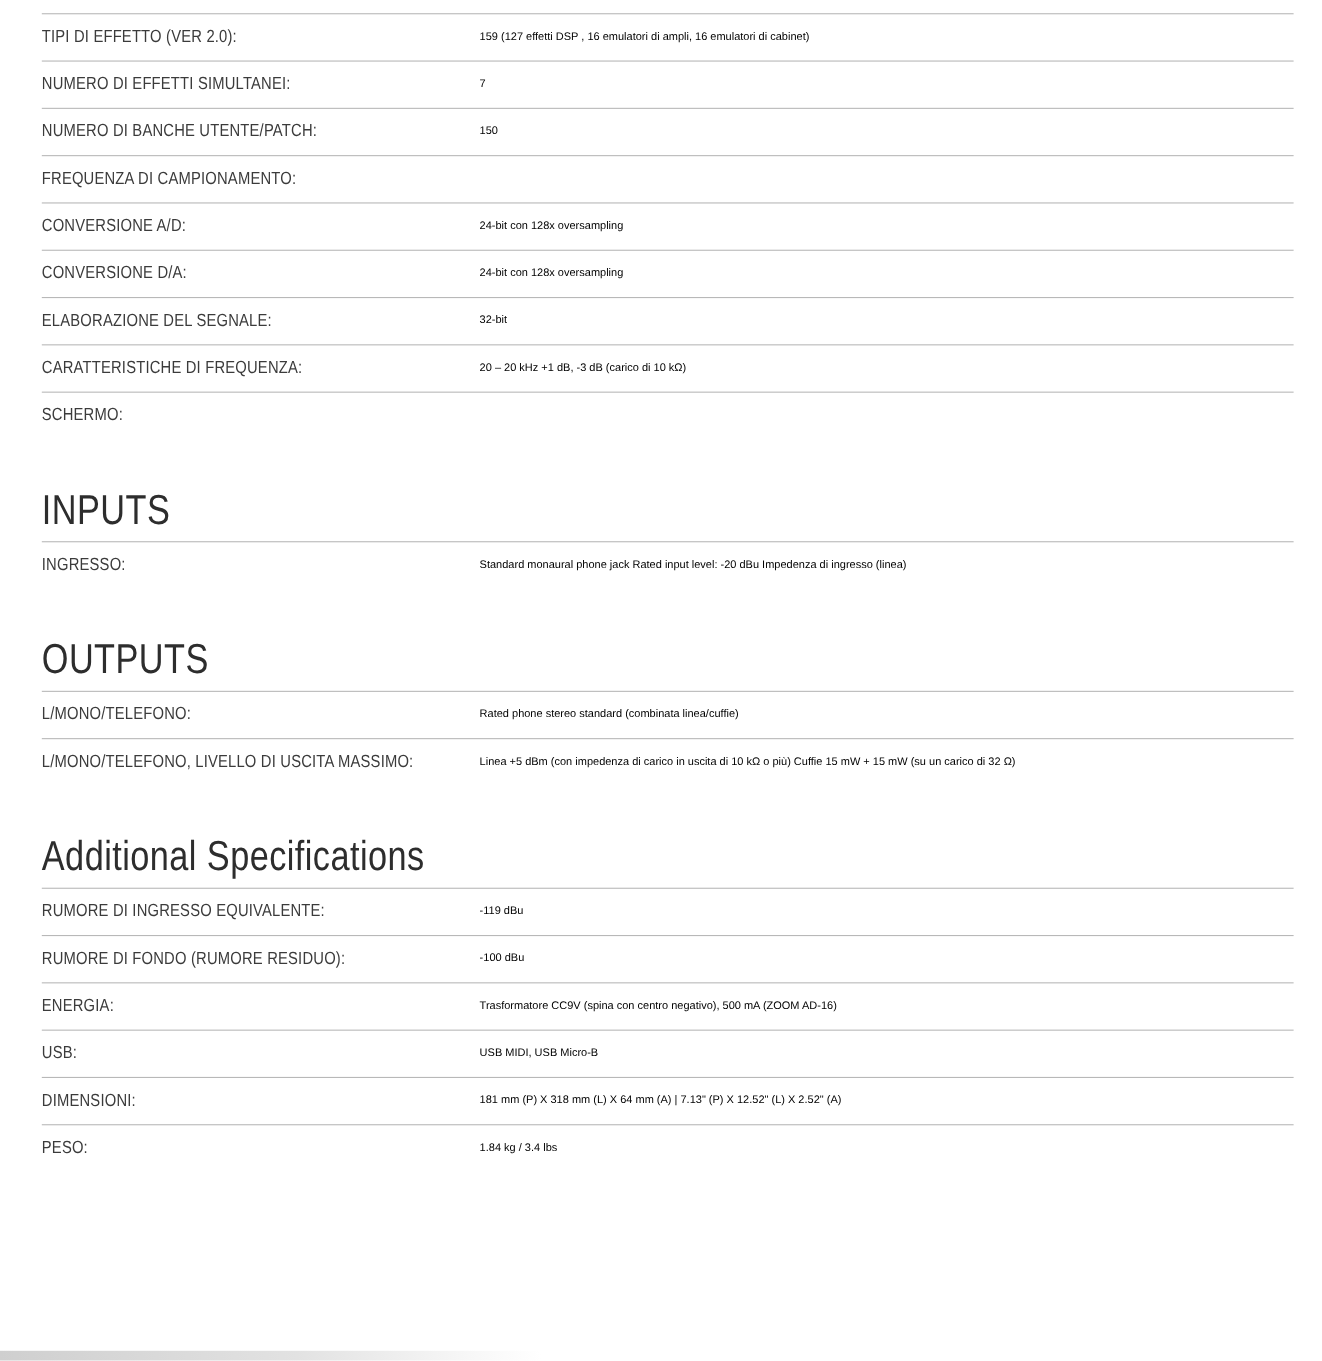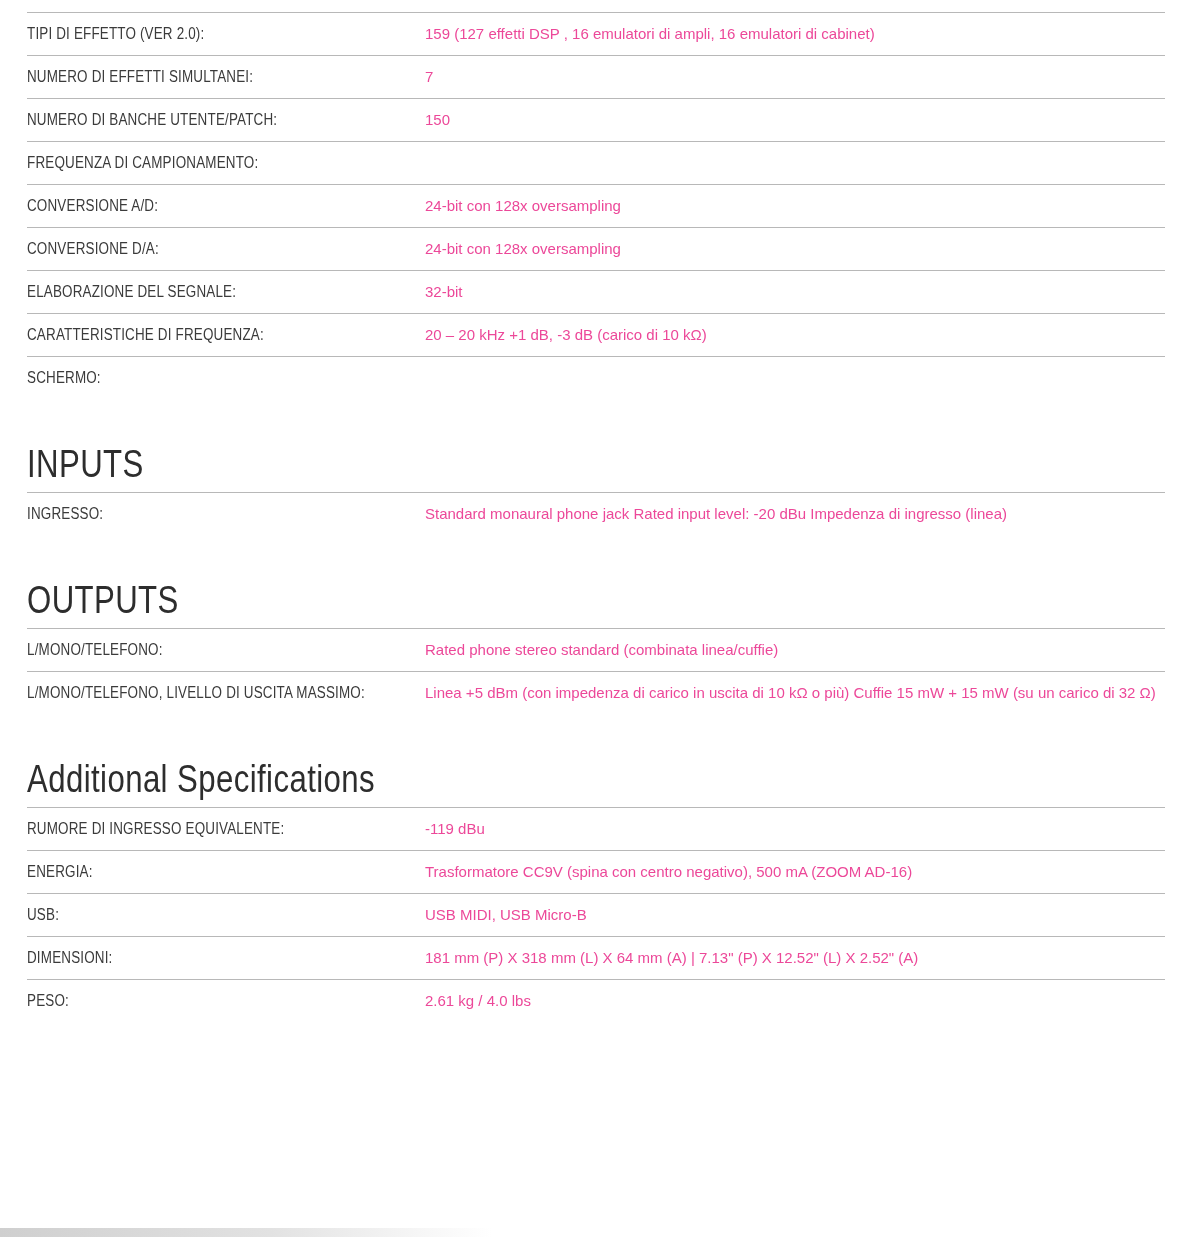--- a/index.html
+++ b/index.html
@@ -9,21 +9,21 @@
   }
   body {
     width: 1202px;
     height: 1237px;
     position: relative;
     overflow: hidden;
     font-family: "Liberation Sans", sans-serif;
     color: #333333;
   }
   .container {
-    padding: 12px 27px 0 27px;
+    padding: 12px 27px 0 38px;
   }
   .spec-section { margin: 0; }
   .section-heading {
     font-size: 38px;
     line-height: 38px;
     font-weight: 400;
     color: #2d2d2d;
     margin: 46px 0 9px 0;
     transform: scaleX(0.82);
     transform-origin: 0 50%;
@@ -41,23 +41,23 @@
   .spec-label {
     font-size: 16px;
     line-height: 27px;
     color: #3b3b3b;
     letter-spacing: 0.2px;
     transform: scaleX(0.84);
     transform-origin: 0 50%;
     white-space: nowrap;
   }
   .spec-value {
-    font-size: 15px;
+    font-size: 10px;
     line-height: 27px;
-    color: #ec4899;
+    color: #000000;
   }
   .bottom-shade {
     position: absolute;
     left: 0;
     bottom: 0;
     width: 492px;
     height: 9px;
     background: linear-gradient(to right, #cfcfcf 0%, #e2e2e2 55%, #f6f6f6 85%, rgba(255,255,255,0) 100%);
   }
 </style>
@@ -127,32 +127,36 @@
         </div>
       </section>
       <section class="spec-section">
         <h2 class="section-heading">Additional Specifications</h2>
         <div class="spec-table">
           <div class="spec-row">
             <div class="spec-label">RUMORE DI INGRESSO EQUIVALENTE:</div>
             <div class="spec-value">-119 dBu</div>
           </div>
           <div class="spec-row">
+            <div class="spec-label">RUMORE DI FONDO (RUMORE RESIDUO):</div>
+            <div class="spec-value">-100 dBu</div>
+          </div>
+          <div class="spec-row">
             <div class="spec-label">ENERGIA:</div>
             <div class="spec-value">Trasformatore CC9V (spina con centro negativo), 500 mA (ZOOM AD-16)</div>
           </div>
           <div class="spec-row">
             <div class="spec-label">USB:</div>
             <div class="spec-value">USB MIDI, USB Micro-B</div>
           </div>
           <div class="spec-row">
             <div class="spec-label">DIMENSIONI:</div>
             <div class="spec-value">181 mm (P) X 318 mm (L) X 64 mm (A) | 7.13" (P) X 12.52" (L) X 2.52" (A)</div>
           </div>
           <div class="spec-row">
             <div class="spec-label">PESO:</div>
-            <div class="spec-value">2.61 kg / 4.0 lbs</div>
+            <div class="spec-value">1.84 kg / 3.4 lbs</div>
           </div>
         </div>
       </section>
     </main>
 </div>
 <div class="bottom-shade"></div>
 
 </body></html>

